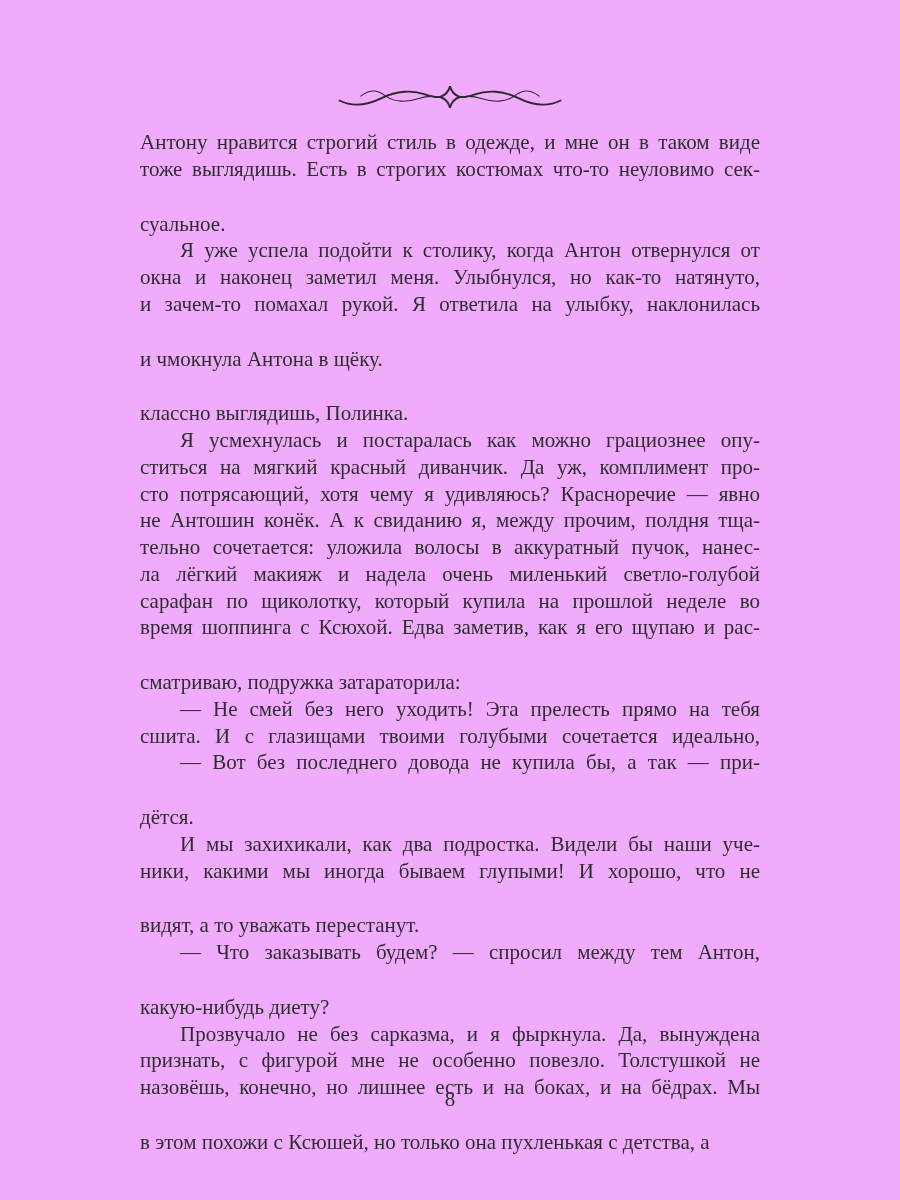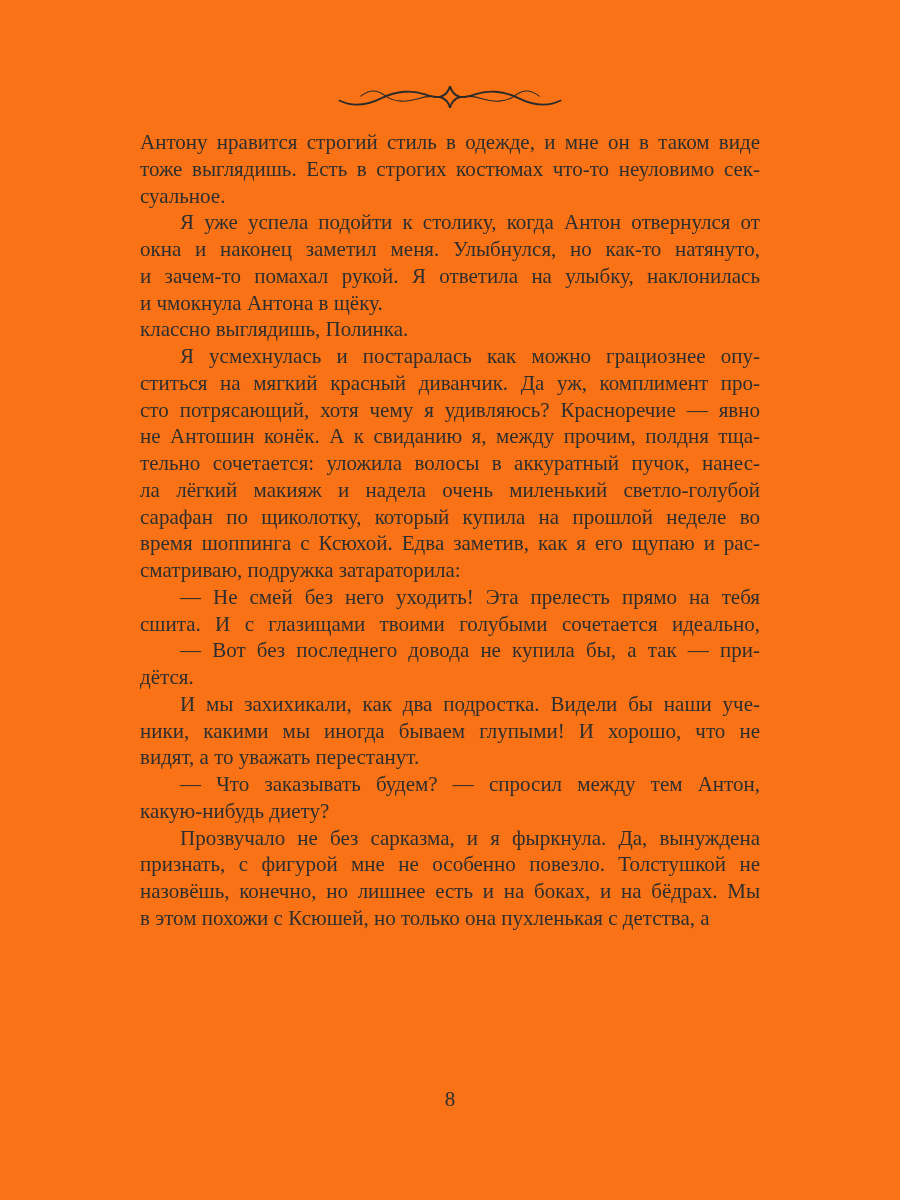--- a/index.html
+++ b/index.html
@@ -4,21 +4,21 @@
 <style>
   html, body {
     margin: 0;
     padding: 0;
     background: #ffffff;
   }
   .page {
     position: relative;
     width: 900px;
     height: 1200px;
-    background: #f97316;
+    background: #f0abfc;
     overflow: hidden;
     font-family: "Liberation Serif", "DejaVu Serif", serif;
     color: #2e2e2e;
   }
   .ornament {
     position: absolute;
     top: 82px;
     left: 50%;
     transform: translateX(-50%);
     width: 232px;
@@ -46,20 +46,21 @@
   }
   .line.first {
     text-indent: 40px;
   }
   .para.noindent .line.first {
     text-indent: 0;
   }
   .line.last {
     text-align: left;
     text-align-last: left;
+    margin-top: 28px;
   }
   .page-number {
     position: absolute;
     top: 1086px;
     left: 0;
     width: 900px;
     text-align: center;
     font-size: 21px;
     line-height: 26px;
     color: #2e2e2e;

